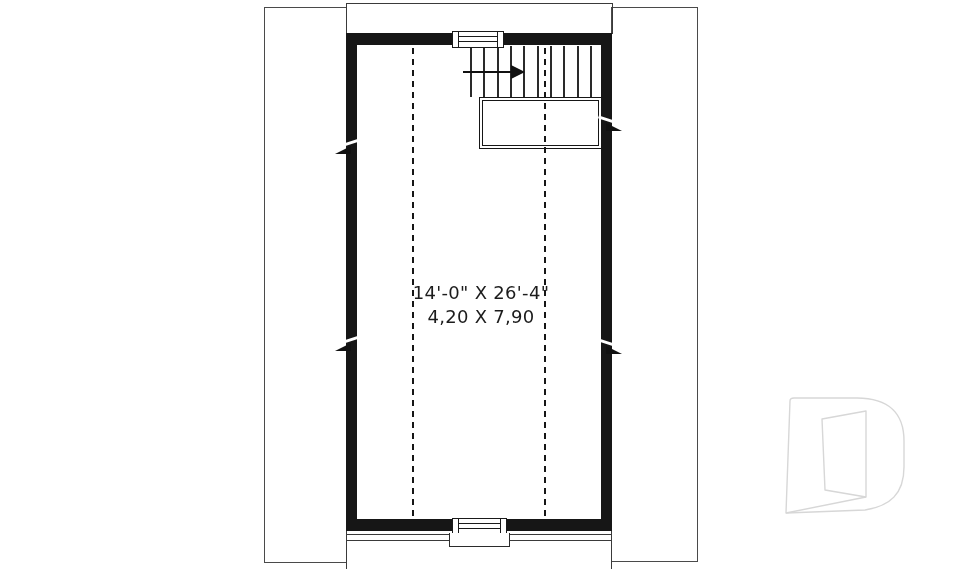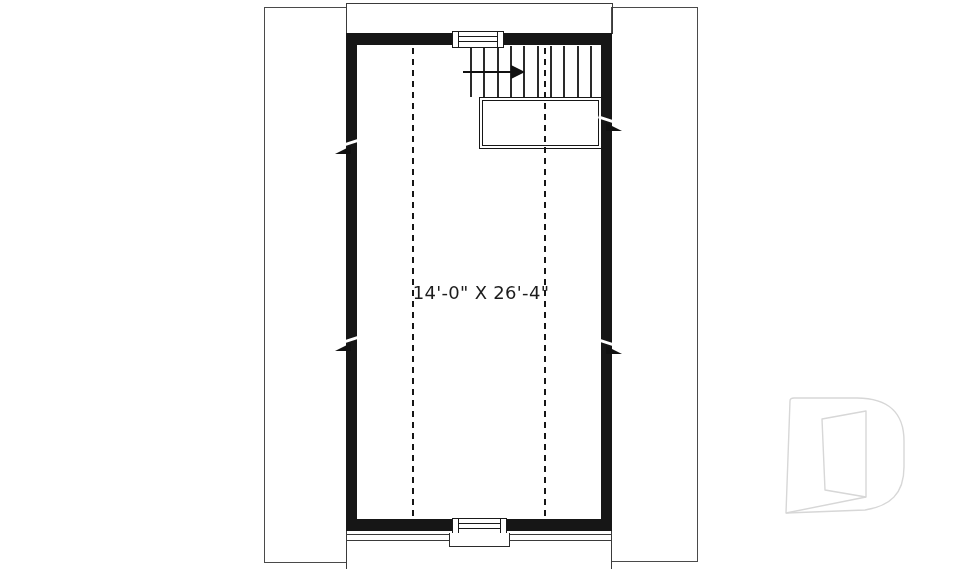--- a/index.html
+++ b/index.html
@@ -116,20 +116,21 @@
   <div class="tri tri-l" style="top:146px"></div>
   <div class="slit slit-l" style="top:338px"></div>
   <div class="tri tri-l" style="top:343px"></div>
   <div class="slit slit-r" style="top:118px"></div>
   <div class="tri tri-r" style="top:123px"></div>
   <div class="slit slit-r" style="top:341px"></div>
   <div class="tri tri-r" style="top:346px"></div>
 
   <div class="dims">
     <div>14'-0" X 26'-4"</div>
+    <div>4,20 X 7,90</div>
   </div>
 
   <svg class="logo" width="127" height="128" viewBox="0 0 127 128">
     <g fill="none" stroke="#d7d7d7" stroke-width="1.4" stroke-linejoin="round">
       <path d="M7,9 C7,6.5 8.5,6 11,6 L74,6 C106,6 121,22 121,49 L121,75 C121,102 107,114 82,118 L3,121 Z"></path>
       <path d="M3,121 L83,105"></path>
       <path d="M39,27 L83,19 L83,105 L42,98 Z"></path>
     </g>
   </svg>
 

